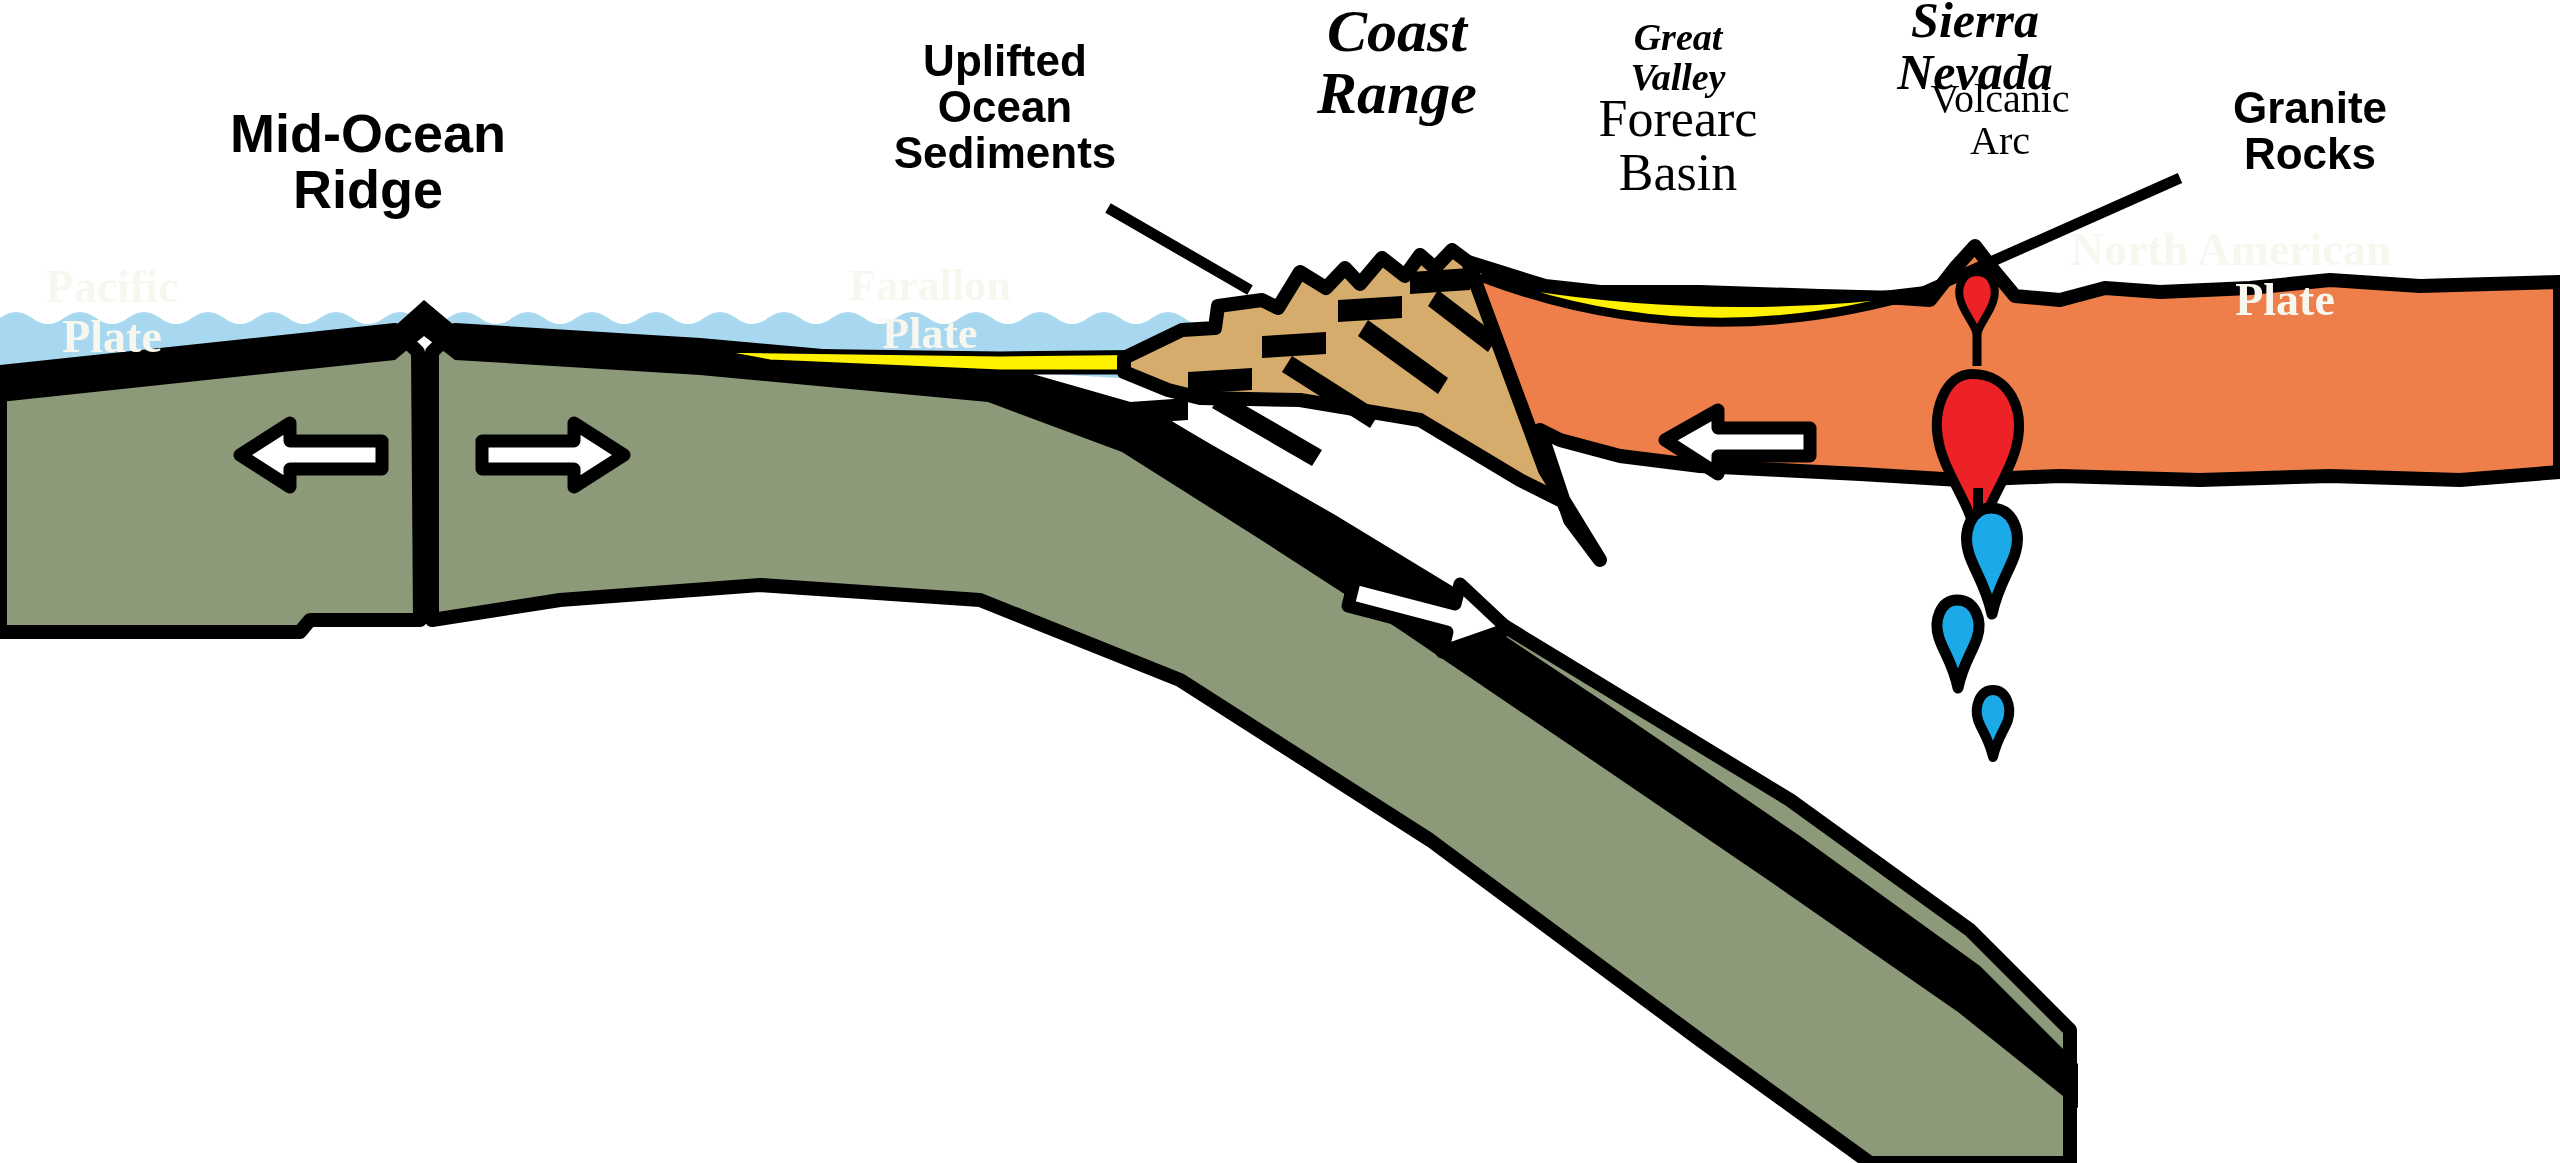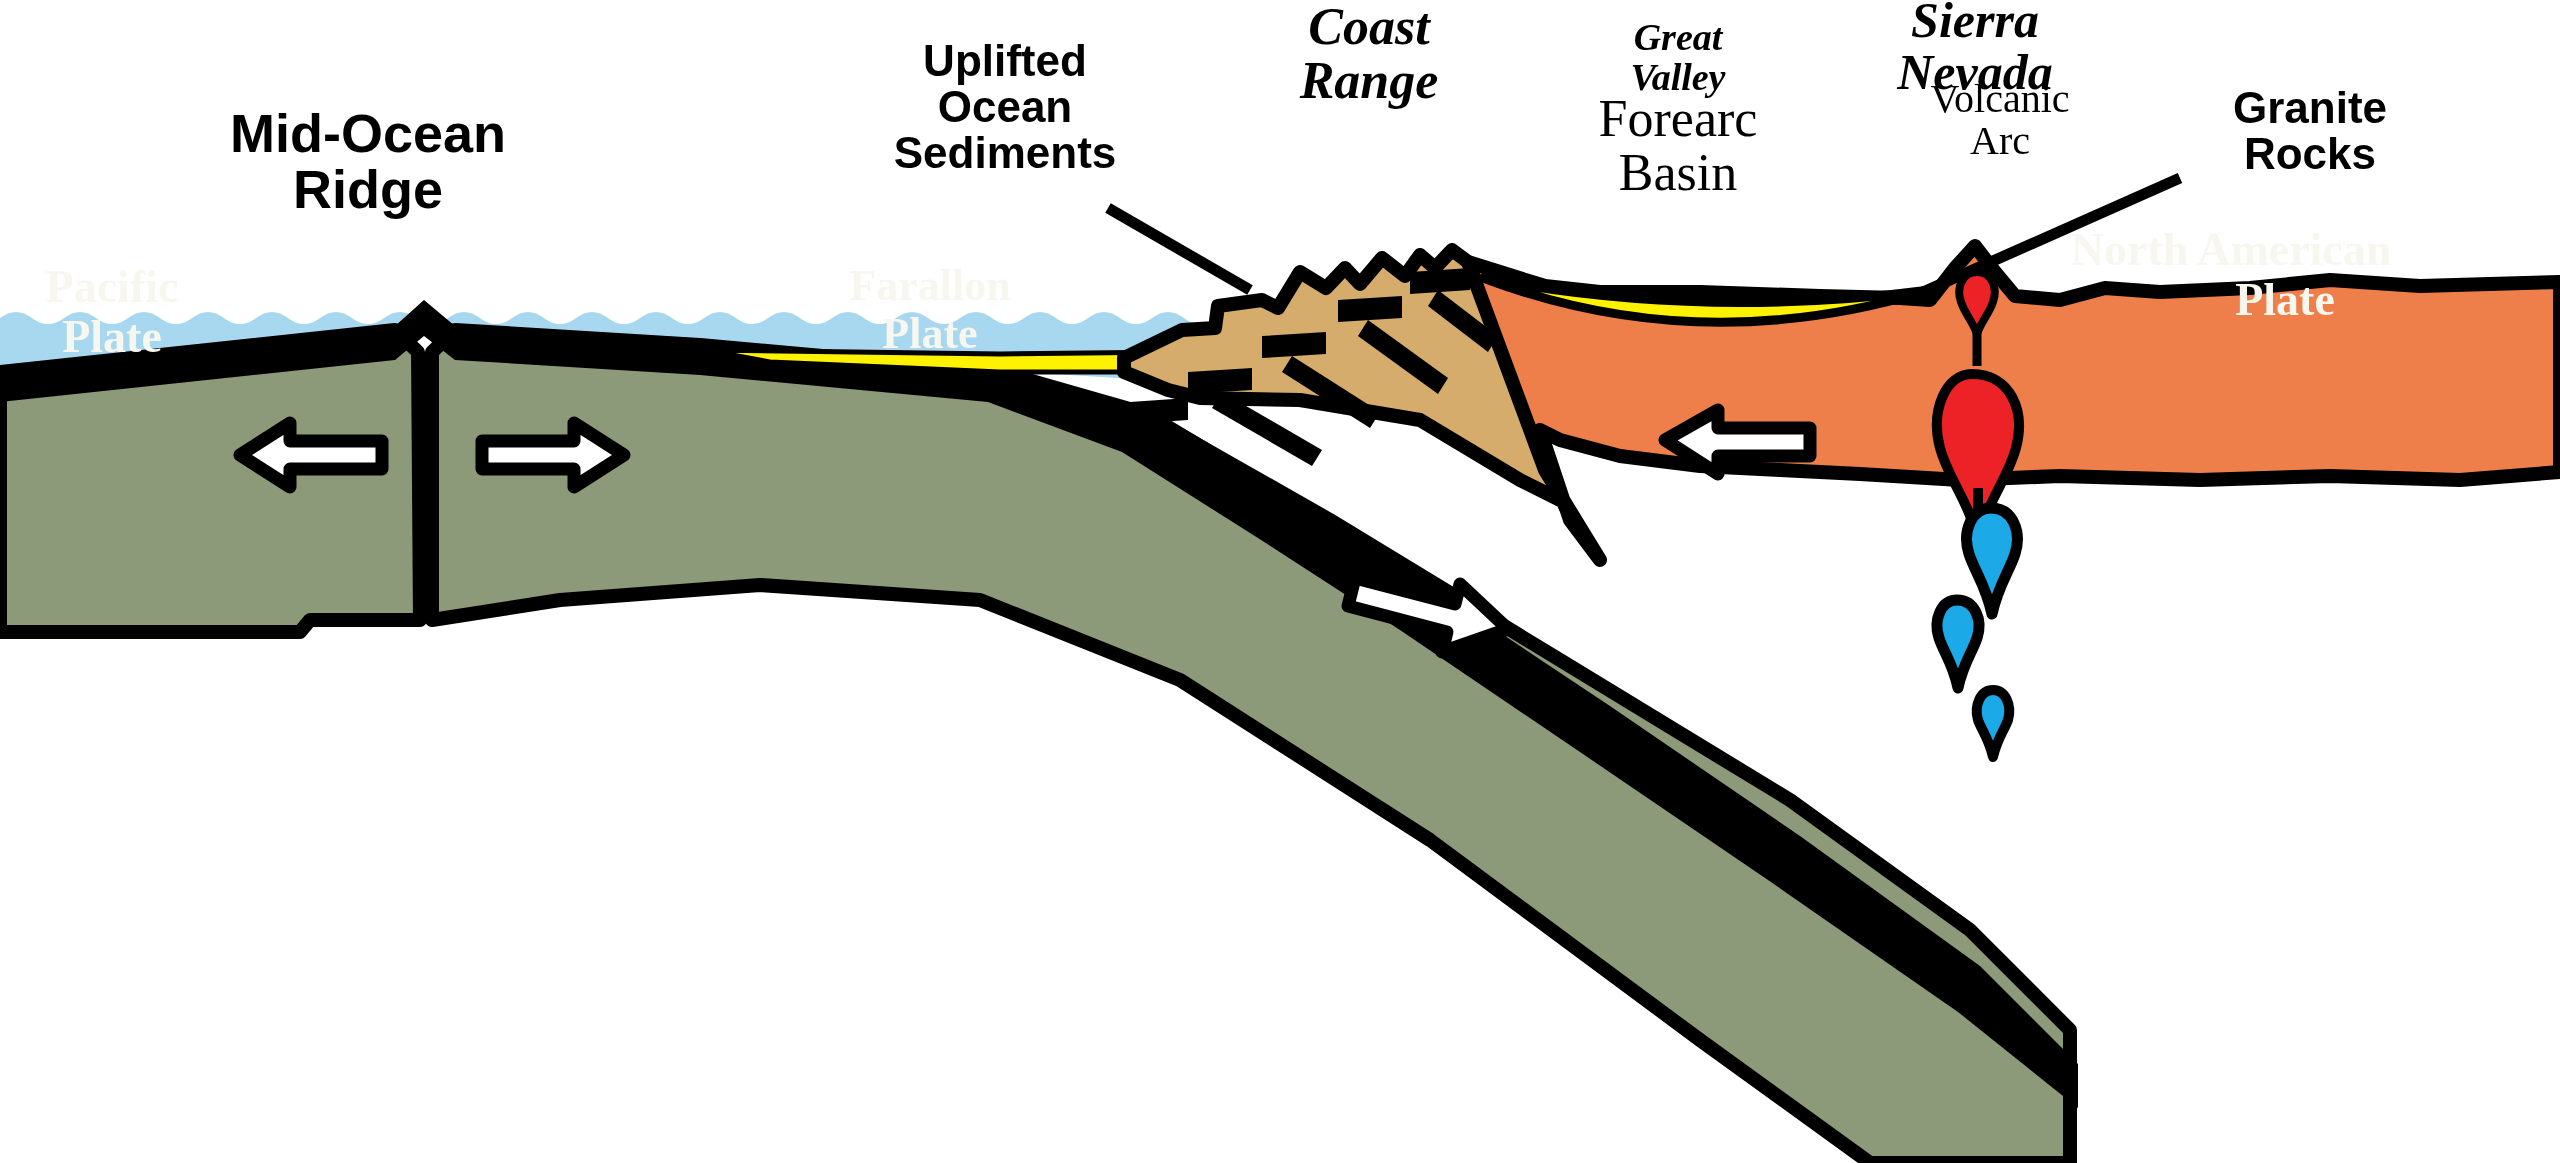--- a/index.html
+++ b/index.html
@@ -144,21 +144,21 @@
 
   </svg>
 
   <div class="lbl hdr" style="left:178px;top:105px;width:380px;font-size:54px;">Mid-Ocean
 Ridge</div>
 
   <div class="lbl hdr" style="left:795px;top:38px;width:420px;font-size:44px;">Uplifted
 Ocean
 Sediments</div>
 
-  <div class="lbl hdr-serif" style="left:1184px;top:0px;width:370px;font-size:52px;">Coast
+  <div class="lbl hdr-serif" style="left:1212px;top:0px;width:370px;font-size:60px;">Coast
 Range</div>
 
   <div class="lbl hdr-serif" style="left:1528px;top:18px;width:300px;font-size:38px;">Great
 Valley</div>
   <div class="lbl sub" style="left:1528px;top:92px;width:300px;font-size:52px;">Forearc
 Basin</div>
 
   <div class="lbl hdr-serif" style="left:1785px;top:-6px;width:380px;font-size:50px;">Sierra
 Nevada</div>
   <div class="lbl hdr" style="left:2145px;top:85px;width:330px;font-size:44px;">Granite

